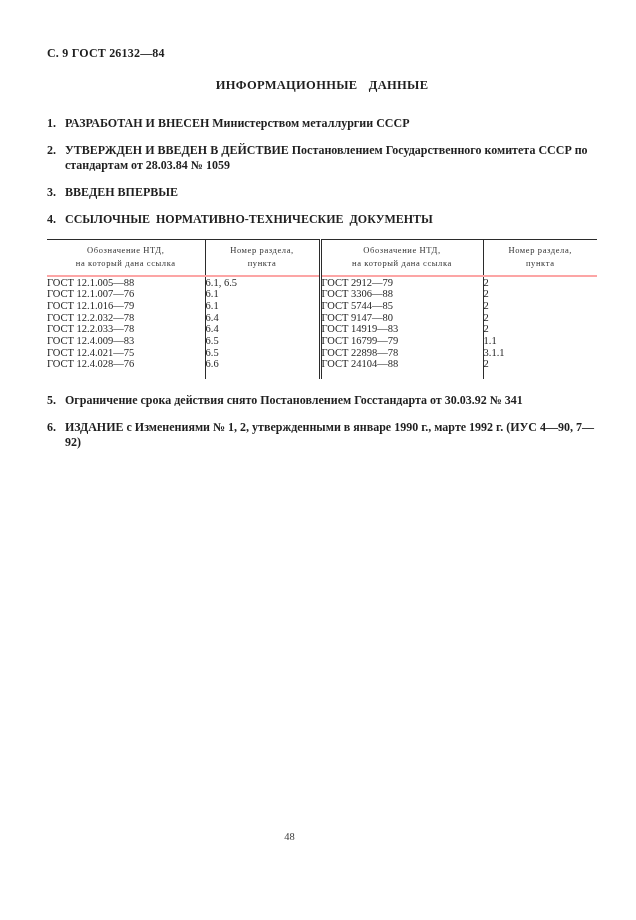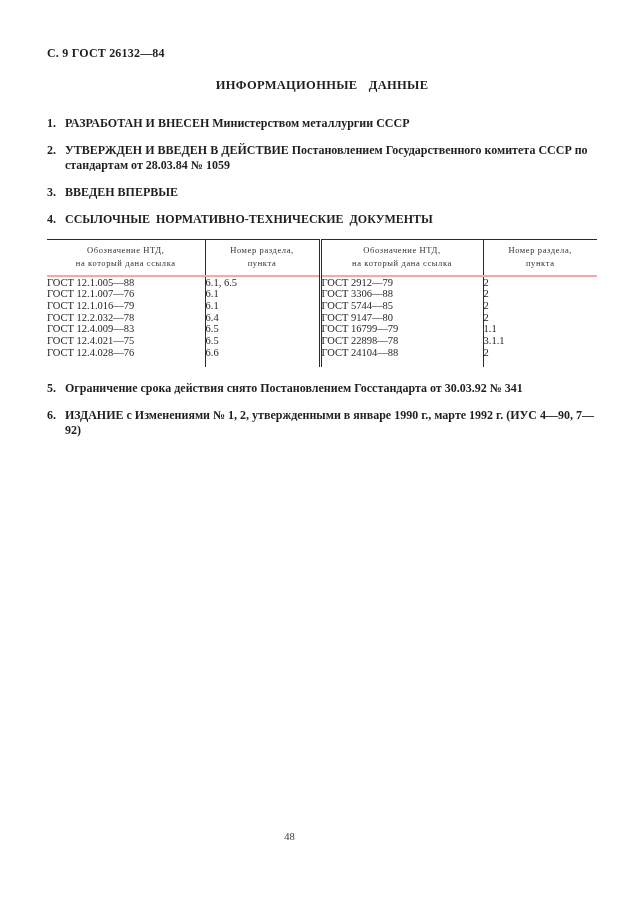--- a/index.html
+++ b/index.html
@@ -163,20 +163,26 @@
         <td class="c3">ГОСТ 5744—85</td>
         <td class="c4">2</td>
       </tr>
       <tr>
         <td class="c1">ГОСТ 12.2.032—78</td>
         <td class="c2">6.4</td>
         <td class="c3">ГОСТ 9147—80</td>
         <td class="c4">2</td>
       </tr>
       <tr>
+        <td class="c1">ГОСТ 12.2.033—78</td>
+        <td class="c2">6.4</td>
+        <td class="c3">ГОСТ 14919—83</td>
+        <td class="c4">2</td>
+      </tr>
+      <tr>
         <td class="c1">ГОСТ 12.4.009—83</td>
         <td class="c2">6.5</td>
         <td class="c3">ГОСТ 16799—79</td>
         <td class="c4">1.1</td>
       </tr>
       <tr>
         <td class="c1">ГОСТ 12.4.021—75</td>
         <td class="c2">6.5</td>
         <td class="c3">ГОСТ 22898—78</td>
         <td class="c4">3.1.1</td>

